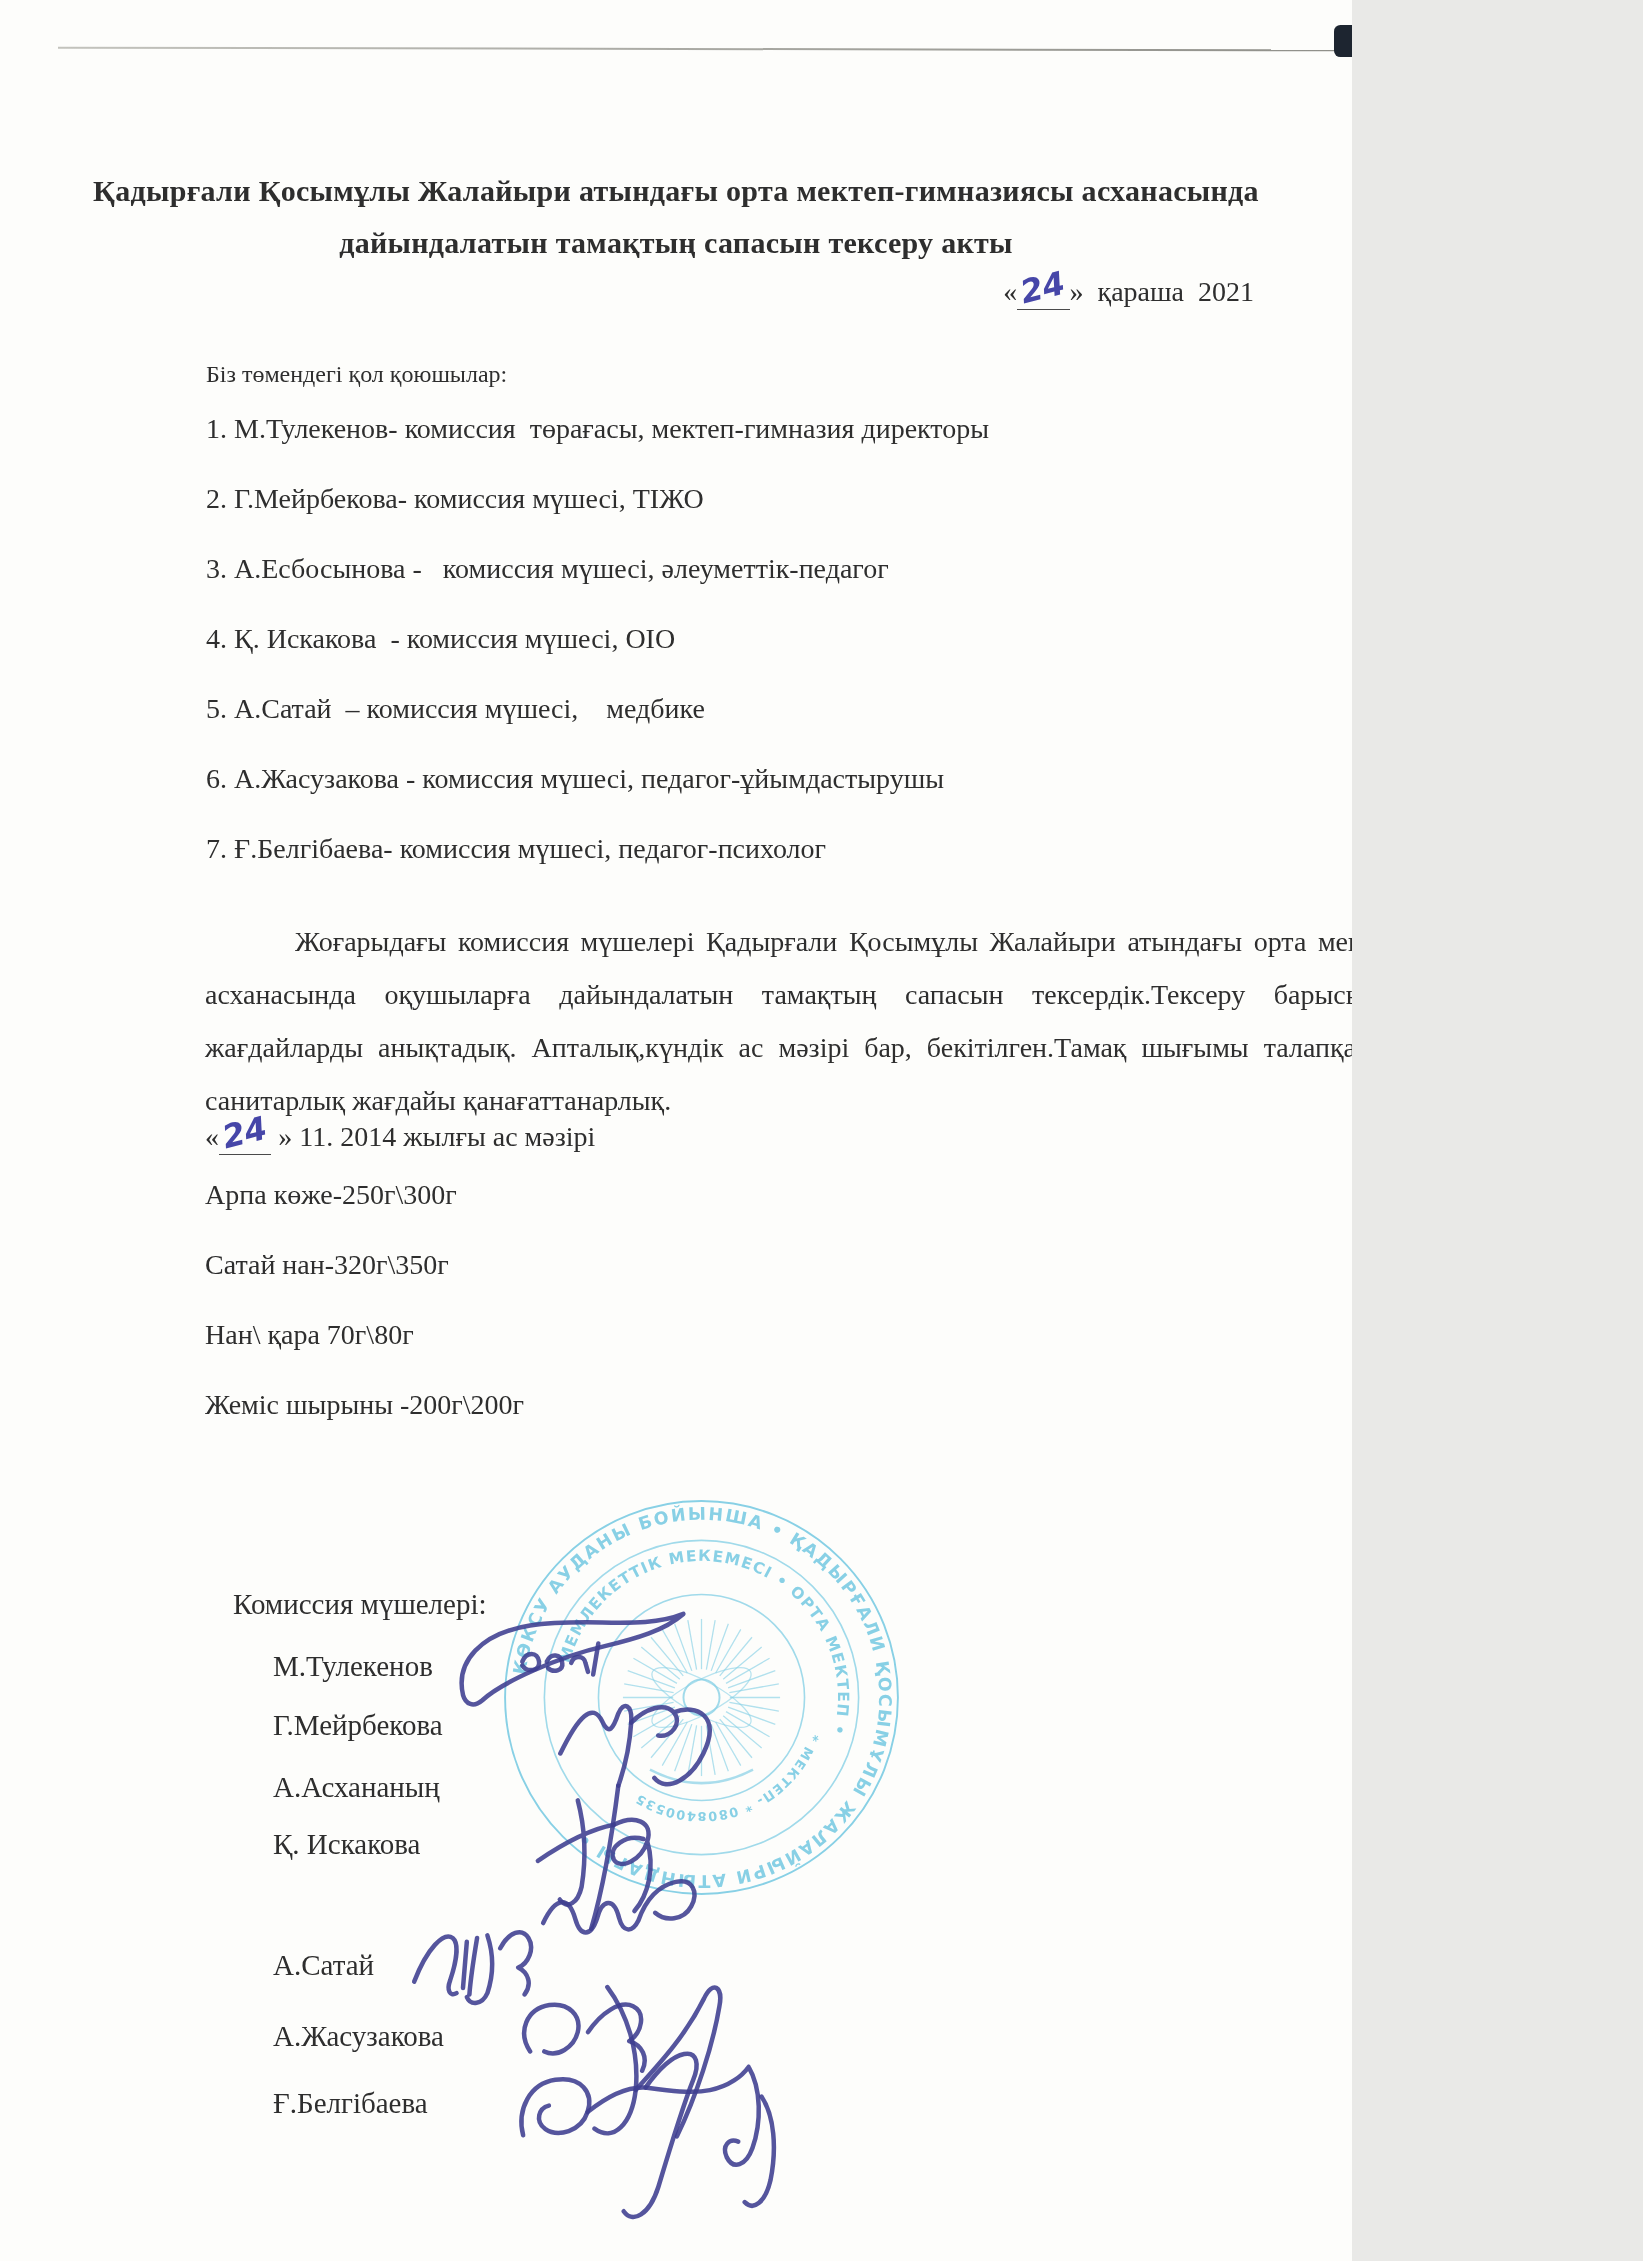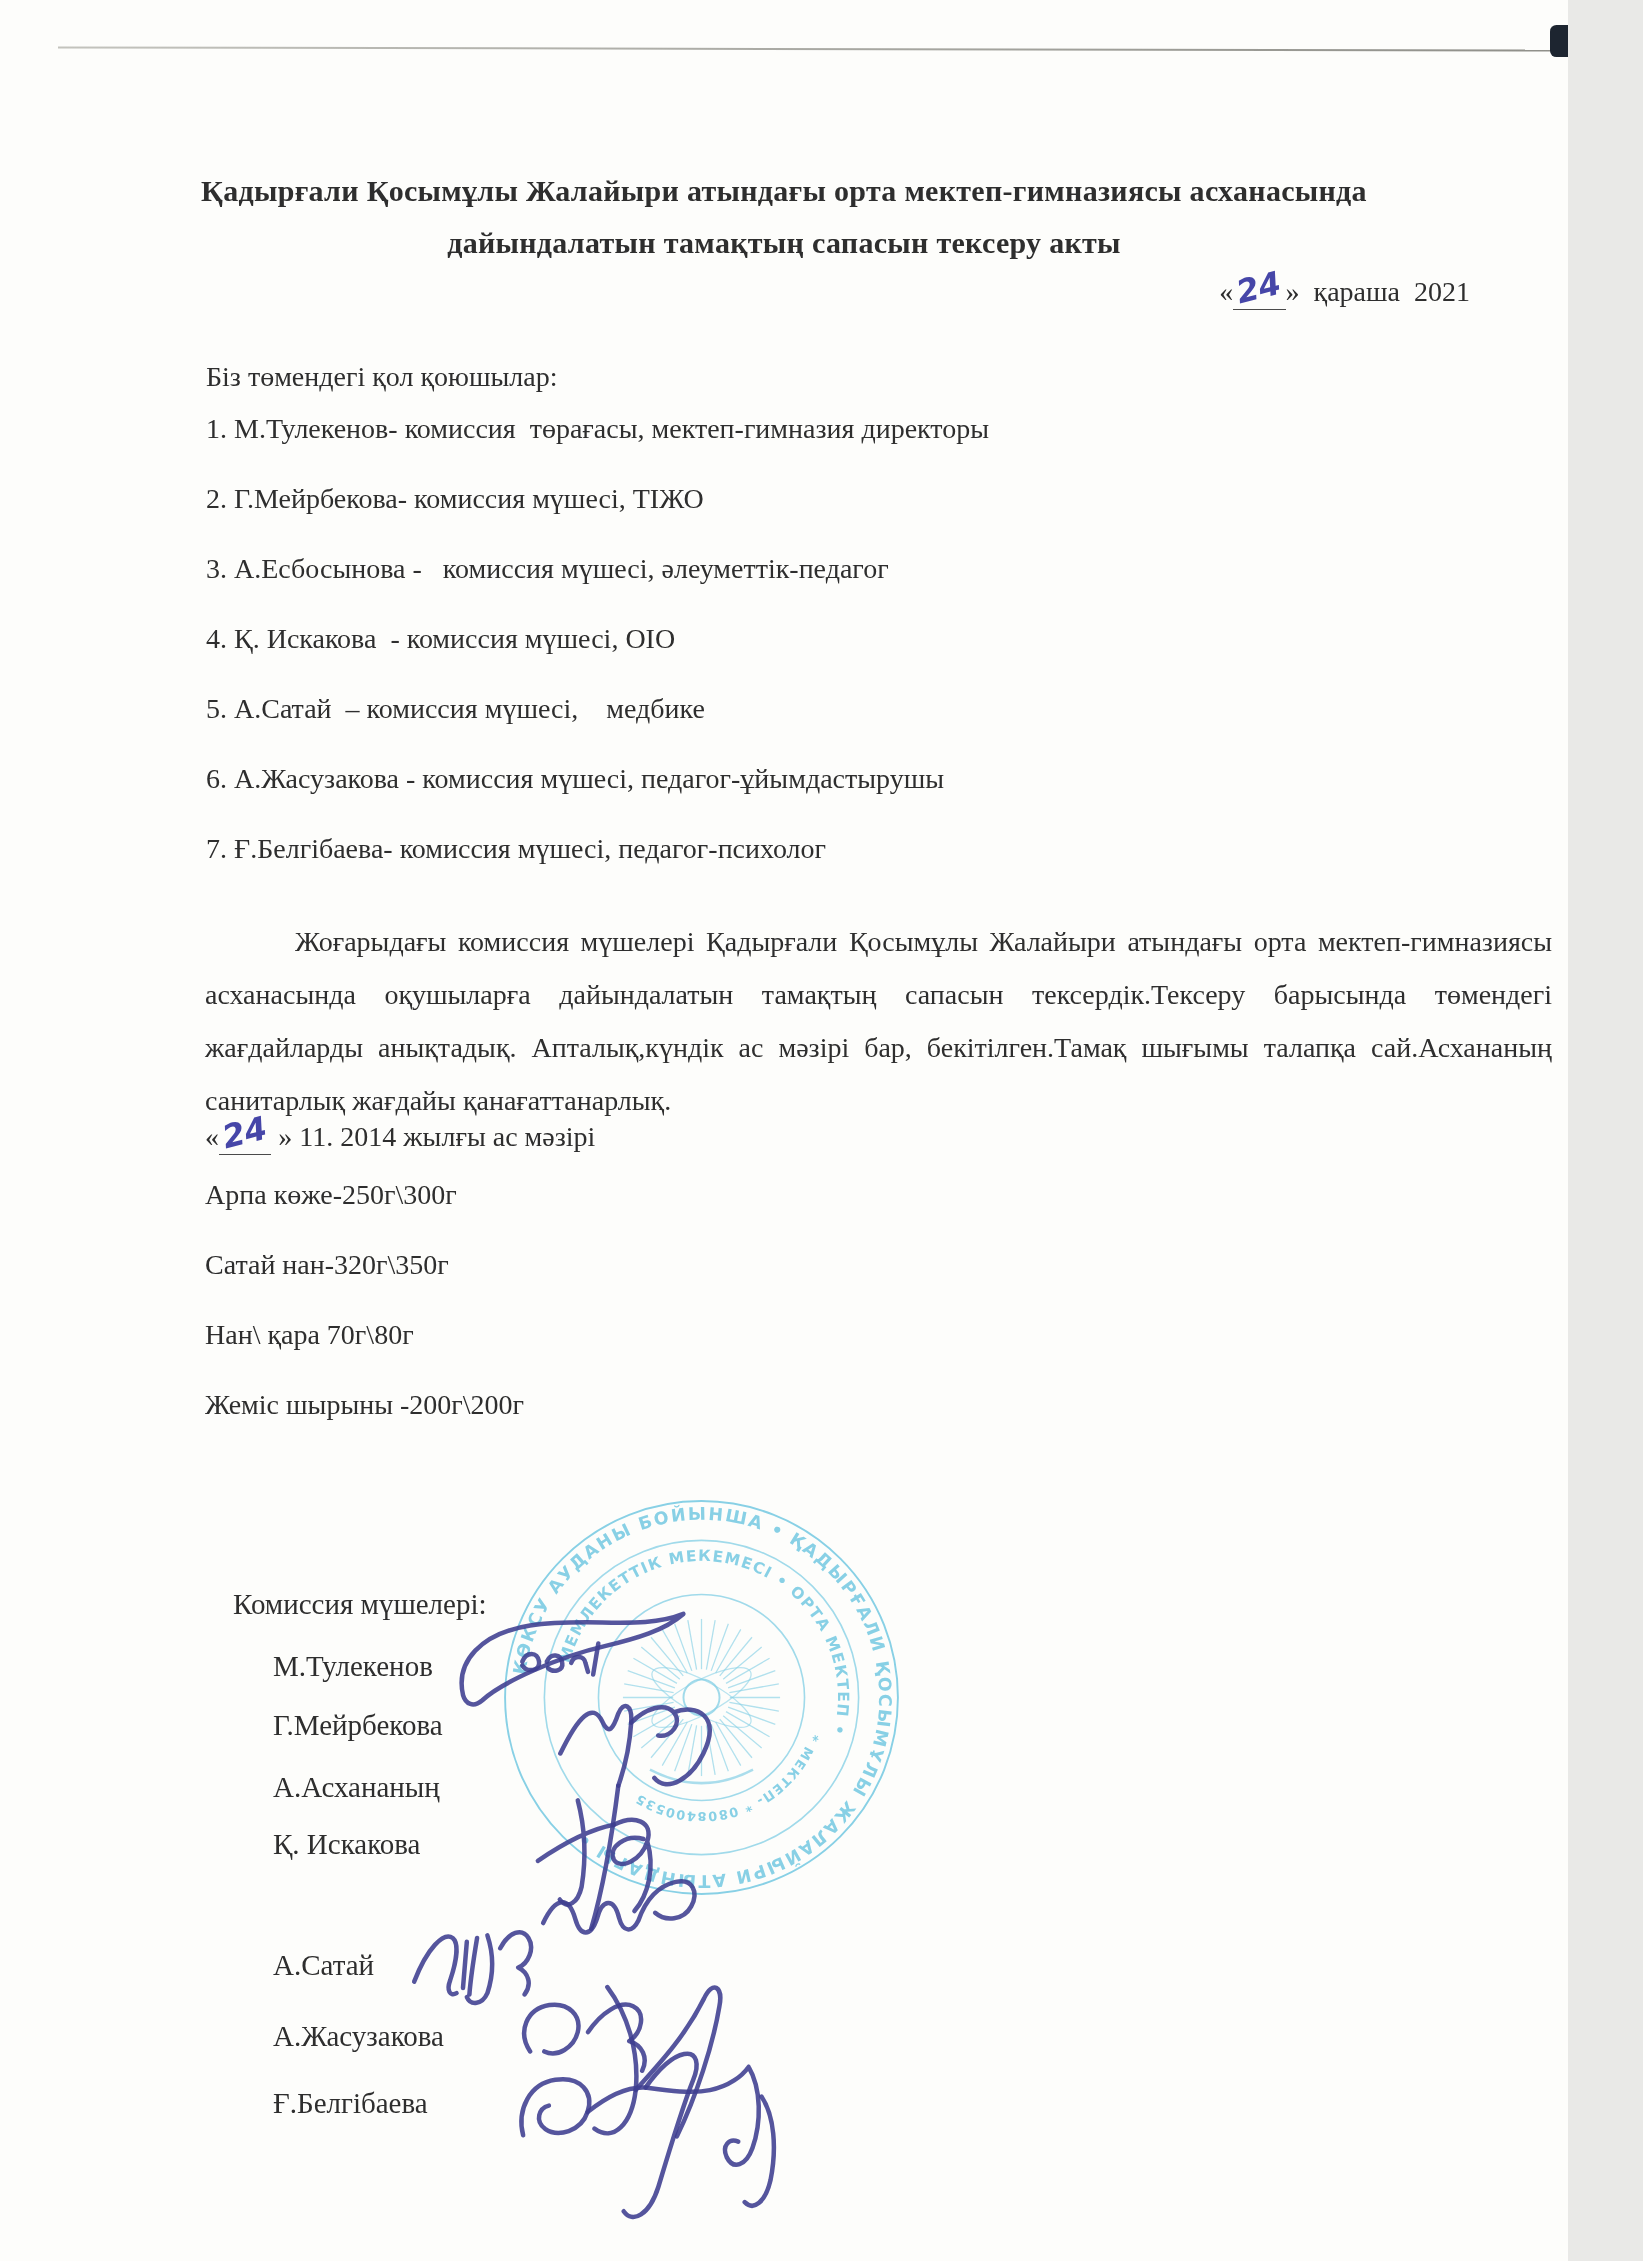--- a/index.html
+++ b/index.html
@@ -1,37 +1,37 @@
 <!DOCTYPE html>
 <html style="font-size:10.3px"><head>
 <meta charset="utf-8">
 <style>
   html,body{margin:0;padding:0;background:#e9e9e7;}
   .page{
     position:relative;
-    width:1568px;height:2261px;
+    width:1352px;height:2261px;
     background:#fdfdfb;
     font-family:"Liberation Serif","DejaVu Serif",serif;
     color:#2e2e2e;
     overflow:hidden;
   }
   
   .scanline{position:absolute;left:58px;right:3.9px;top:48px;height:1.9px;
     background:linear-gradient(90deg,#c3c3bd,#8f8f89);transform:rotate(0.12deg);}
   .scanblob{position:absolute;right:0;top:24.5px;width:18px;height:32px;
     background:#1d2530;border-radius:6.4px 0 0 6.4px;}
   
   .title{position:absolute;top:165px;left:0;right:0;text-align:center;
     font-weight:bold;font-size:30px;line-height:52px;letter-spacing:0.3px;}
   .header-date{position:absolute;top:271px;right:98px;font-size:28px;white-space:pre;}
   .day-underline{display:inline-block;border-bottom:1.9px solid #4a4a4a;padding:0 3.9px;}
   .hand{display:inline-block;font-family:"DejaVu Sans",sans-serif;font-style:italic;
     font-weight:bold;color:#4646a8;font-size:32px;transform:rotate(-14deg) translateY(-2.6px);}
   
-  .intro{position:absolute;left:206px;top:361px;font-size:28px;}
+  .intro{position:absolute;left:206px;top:361px;font-size:24px;}
   .members{position:absolute;left:206px;top:394px;font-size:28px;line-height:70px;}
   .members div{white-space:pre-wrap;}
   .paragraph{position:absolute;left:205px;top:915px;width:1347px;font-size:28px;
     line-height:53px;text-align:justify;text-indent:90px;}
   .menu-date{position:absolute;left:205px;top:1116px;font-size:28px;white-space:pre;}
   .menu{position:absolute;left:205px;top:1160px;font-size:28px;line-height:70px;}
   .menu div{white-space:pre-wrap;}
   
   .commission-heading{position:absolute;left:233px;top:1588px;font-size:29px;z-index:3;text-align:right;}
   .cname{position:absolute;left:233px;font-size:29px;z-index:3;margin-left:40px;}

